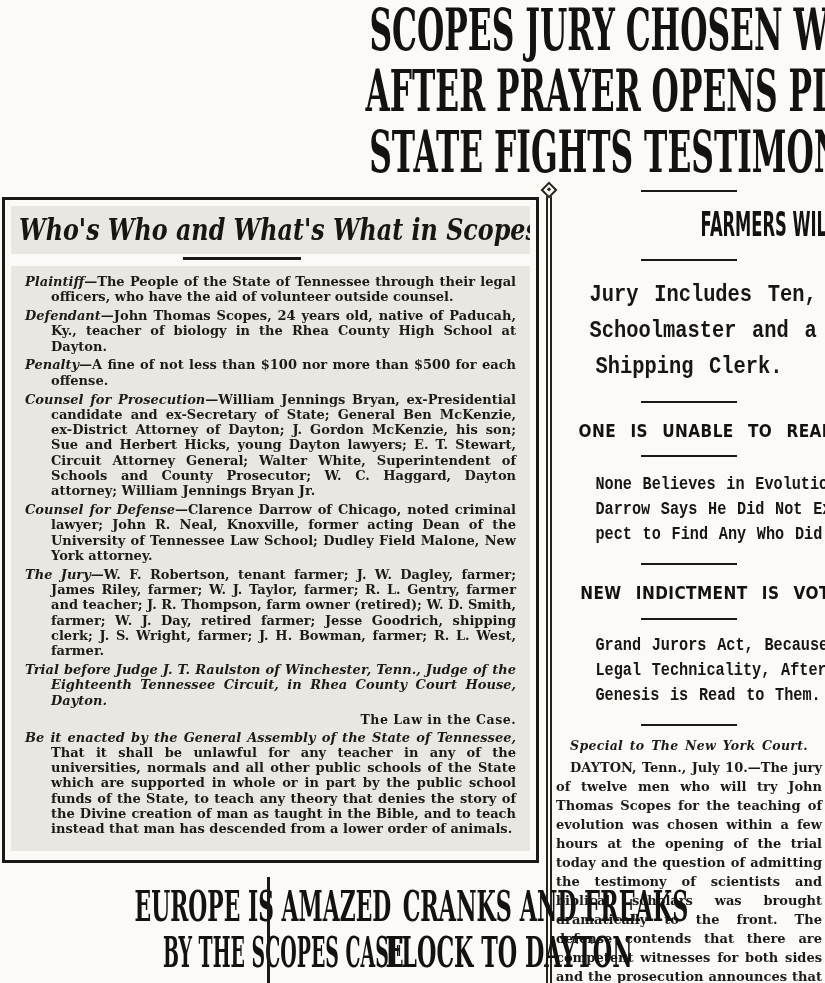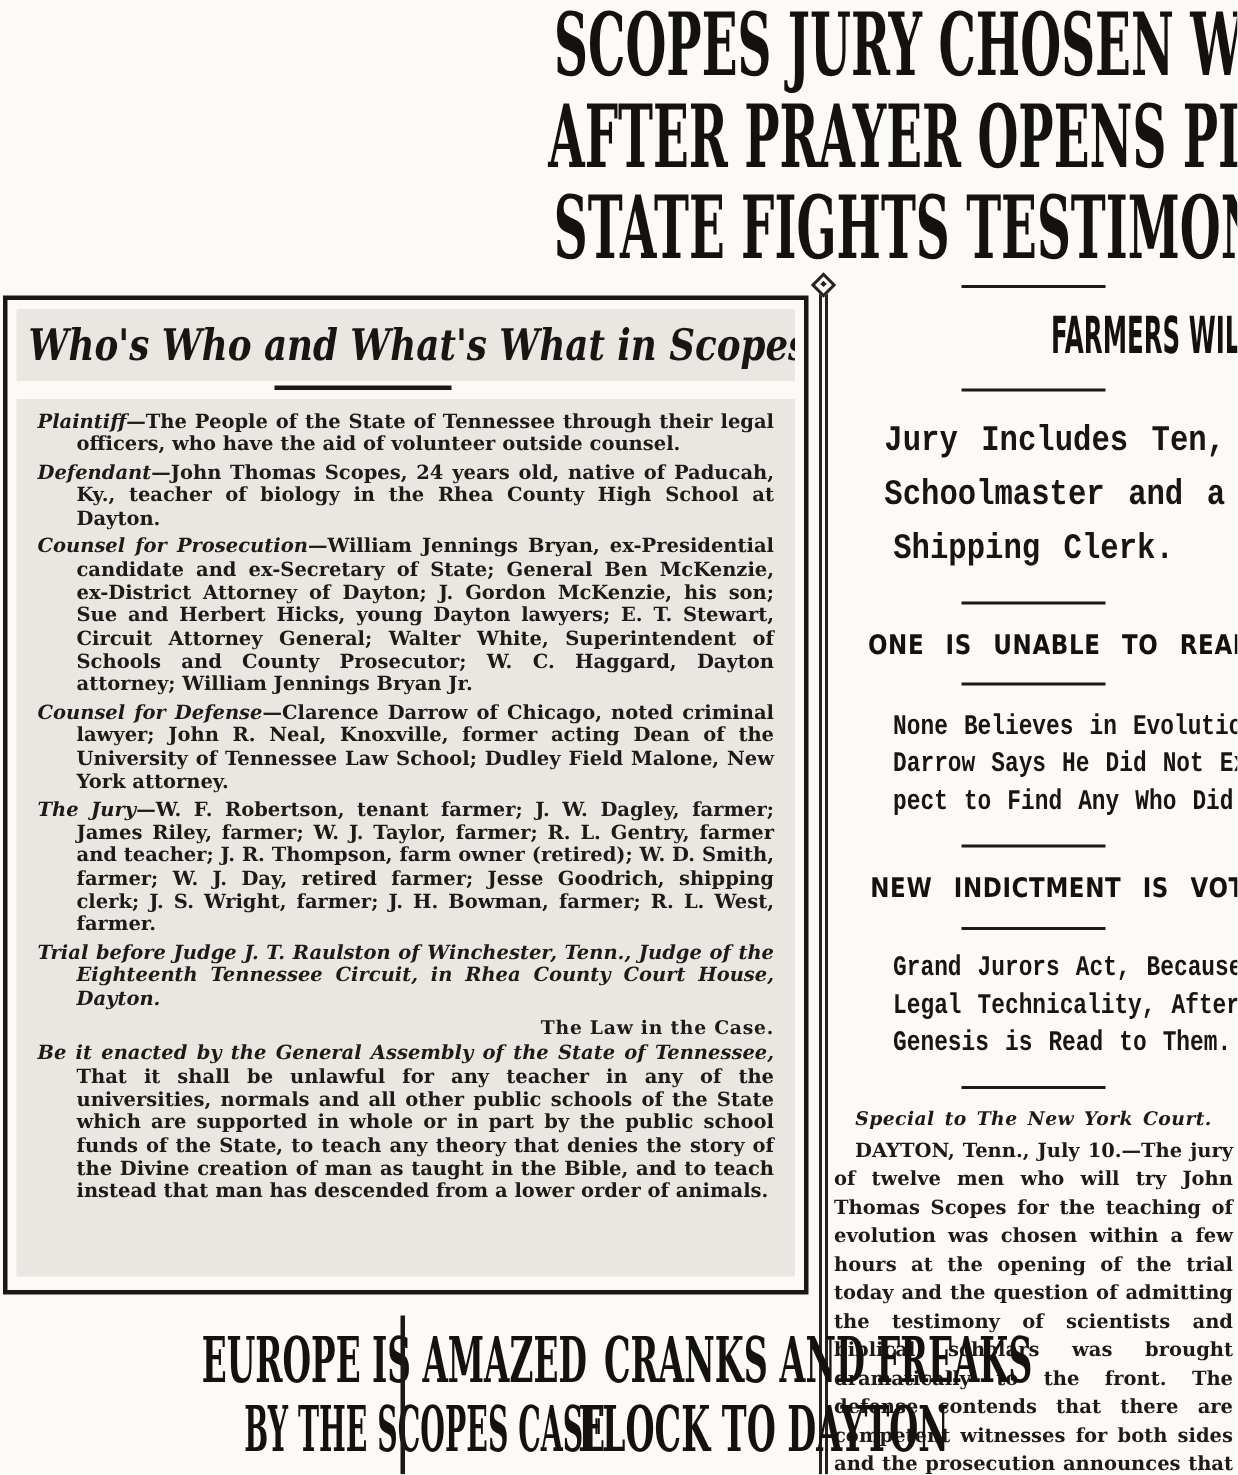--- a/index.html
+++ b/index.html
@@ -113,20 +113,21 @@
   </header>
 
   <section class="whos-box">
     <div class="box-title-panel">
       <span>Who's Who and What's What in Scopes Trial</span>
     </div>
     <div class="title-rule"></div>
     <div class="box-body-panel">
       <p class="entry"><i class="lead">Plaintiff</i><span>—The People of the State of Tennessee through their legal officers, who have the aid of volunteer outside counsel.</span></p>
       <p class="entry"><i class="lead">Defendant</i><span>—John Thomas Scopes, 24 years old, native of Paducah, Ky., teacher of biology in the Rhea County High School at Dayton.</span></p>
+      <p class="entry"><i class="lead">Penalty</i><span>—A fine of not less than $100 nor more than $500 for each offense.</span></p>
       <p class="entry"><i class="lead">Counsel for Prosecution</i><span>—William Jennings Bryan, ex-Presidential candidate and ex-Secretary of State; General Ben McKenzie, ex-District Attorney of Dayton; J. Gordon McKenzie, his son; Sue and Herbert Hicks, young Dayton lawyers; E. T. Stewart, Circuit Attorney General; Walter White, Superintendent of Schools and County Prosecutor; W. C. Haggard, Dayton attorney; William Jennings Bryan Jr.</span></p>
       <p class="entry"><i class="lead">Counsel for Defense</i><span>—Clarence Darrow of Chicago, noted criminal lawyer; John R. Neal, Knoxville, former acting Dean of the University of Tennessee Law School; Dudley Field Malone, New York attorney.</span></p>
       <p class="entry"><i class="lead">The Jury</i><span>—W. F. Robertson, tenant farmer; J. W. Dagley, farmer; James Riley, farmer; W. J. Taylor, farmer; R. L. Gentry, farmer and teacher; J. R. Thompson, farm owner (retired); W. D. Smith, farmer; W. J. Day, retired farmer; Jesse Goodrich, shipping clerk; J. S. Wright, farmer; J. H. Bowman, farmer; R. L. West, farmer.</span></p>
       <p class="entry"><i class="lead">Trial before Judge J. T. Raulston of Winchester, Tenn., Judge of the Eighteenth Tennessee Circuit, in Rhea County Court House, Dayton.</i><span></span></p>
       <p class="law-heading">The Law in the Case.</p>
       <p class="entry"><i class="lead">Be it enacted by the General Assembly of the State of Tennessee,</i><span> That it shall be unlawful for any teacher in any of the universities, normals and all other public schools of the State which are supported in whole or in part by the public school funds of the State, to teach any theory that denies the story of the Divine creation of man as taught in the Bible, and to teach instead that man has descended from a lower order of animals.</span></p>
 
     </div>
   </section>
 

